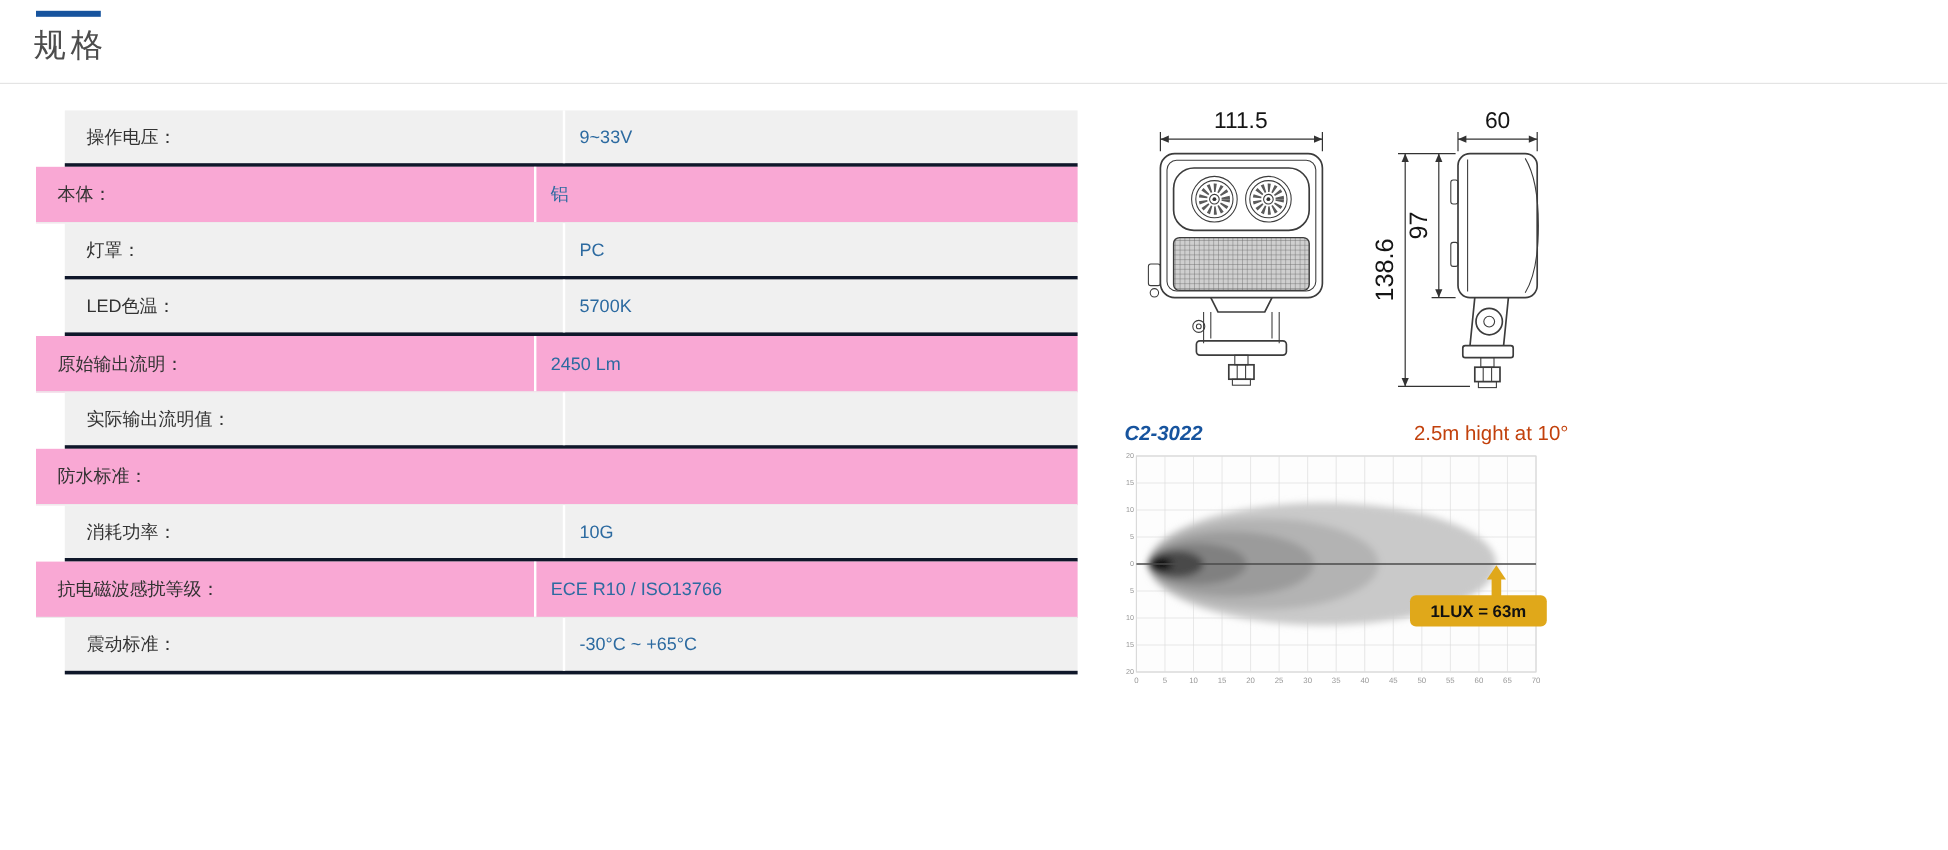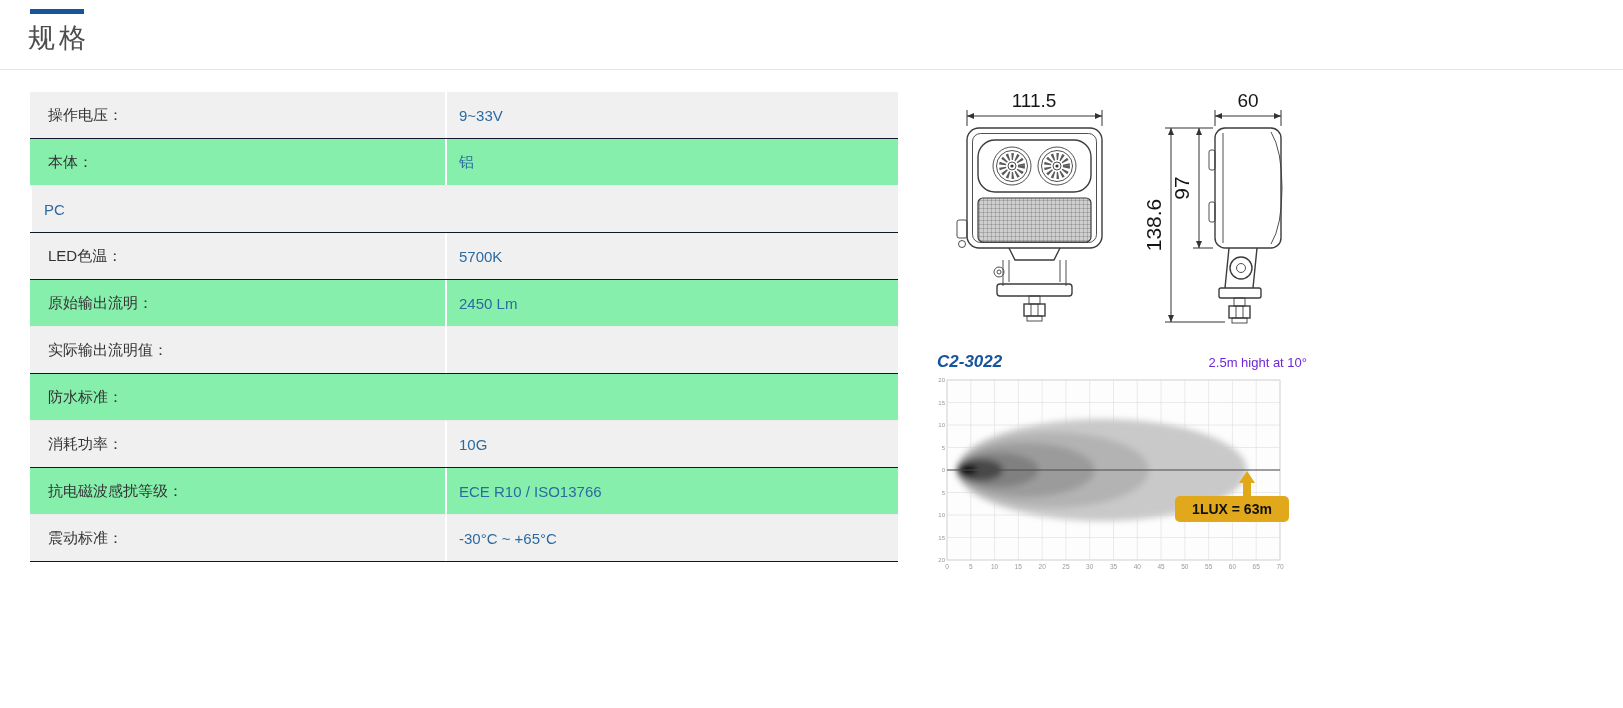--- a/index.html
+++ b/index.html
@@ -9,33 +9,33 @@
     font-family:"Liberation Sans","DejaVu Sans",sans-serif;
   }
   .header { padding-top:9px; }
   .accent-bar { margin-left:30px; width:54px; height:5px; background:var(--accent,#17549e); }
   .page-title { margin:6px 0 13px 28px; font-size:27px; color:#4d4d4d; font-weight:500; letter-spacing:4px; }
   .divider { border:none; border-top:1px solid #e4e4e4; height:0; }
   .content { display:flex; margin-top:22px; align-items:flex-start; }
 
   
   .spec-table { margin-left:30px; width:868px; }
-  .spec-row { display:flex; height:47px; align-items:stretch; border-bottom:1px solid #ececec; background:#86efac; }
-  .spec-row.odd { background:var(--row_alt,#f0f0f0); border-bottom:1px solid #0f172a; }
+  .spec-row { display:flex; height:47px; align-items:stretch; border-bottom:1px solid #ececec; background:#f9a8d4; }
+  .spec-row.odd { background:var(--row_alt,#f0f0f0); border-bottom:3px solid #0f172a;margin-left:24px; }
   .spec-label { width:415px; padding-left:18px; font-size:15px; color:#333; display:flex; align-items:center; }
   .spec-value { flex:1; padding-left:12px; font-size:15px; color:var(--value_text,#2c6aa0); border-left:2px solid #ffffff; display:flex; align-items:center; }
 
   
   .right-panel { margin-left:37px; width:390px; }
   .drawings { position:relative; height:252px; }
   .front-svg { position:absolute; left:12px; top:0; }
   .side-svg  { position:absolute; left:210px; top:0; }
   .beam-header { display:flex; justify-content:space-between; align-items:baseline; margin:8px 2px 2px 2px; }
   .model { color:var(--accent,#17549e); font-style:italic; font-weight:bold; font-size:17px; }
-  .note { font-size:13px; color:#6d28d9; margin-right:16px; }
+  .note { font-size:17px; color:#c2410c; margin-right:16px; }
 
   svg text { font-family:"Liberation Sans","DejaVu Sans",sans-serif; }
   .dim-text { font-size:19px; fill:#151515; }
   .dim-line { stroke:#333; stroke-width:1; }
   .body-line { stroke:#3c3c3c; stroke-width:1.4; fill:none; }
   .thin { stroke:#3c3c3c; stroke-width:0.9; fill:none; }
 
   #grid line { stroke:#dedede; stroke-width:0.6; }
   #xticks text { font-size:6.5px; fill:#999; text-anchor:middle; }
   #yticks text { font-size:6px; fill:#999; text-anchor:end; }
@@ -55,20 +55,21 @@
   <div class="spec-table">
       <div class="spec-row odd">
         <div class="spec-label">操作电压：</div>
         <div class="spec-value">9~33V</div>
       </div>
       <div class="spec-row even">
         <div class="spec-label">本体：</div>
         <div class="spec-value">铝</div>
       </div>
       <div class="spec-row odd">
+        <div class="spec-label">灯罩：</div>
         <div class="spec-value">PC</div>
       </div>
       <div class="spec-row odd">
         <div class="spec-label">LED色温：</div>
         <div class="spec-value">5700K</div>
       </div>
       <div class="spec-row even">
         <div class="spec-label">原始输出流明：</div>
         <div class="spec-value">2450 Lm</div>
       </div>

